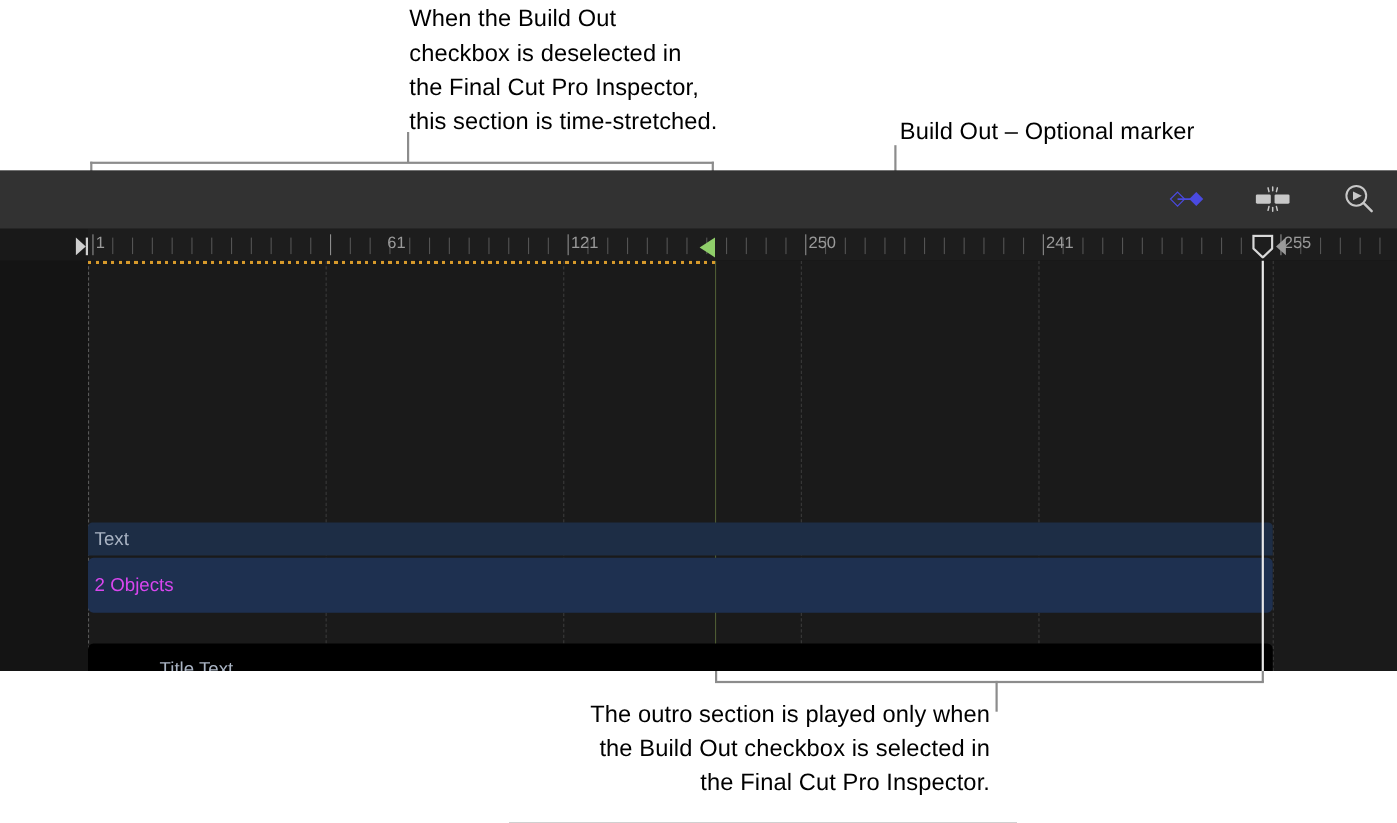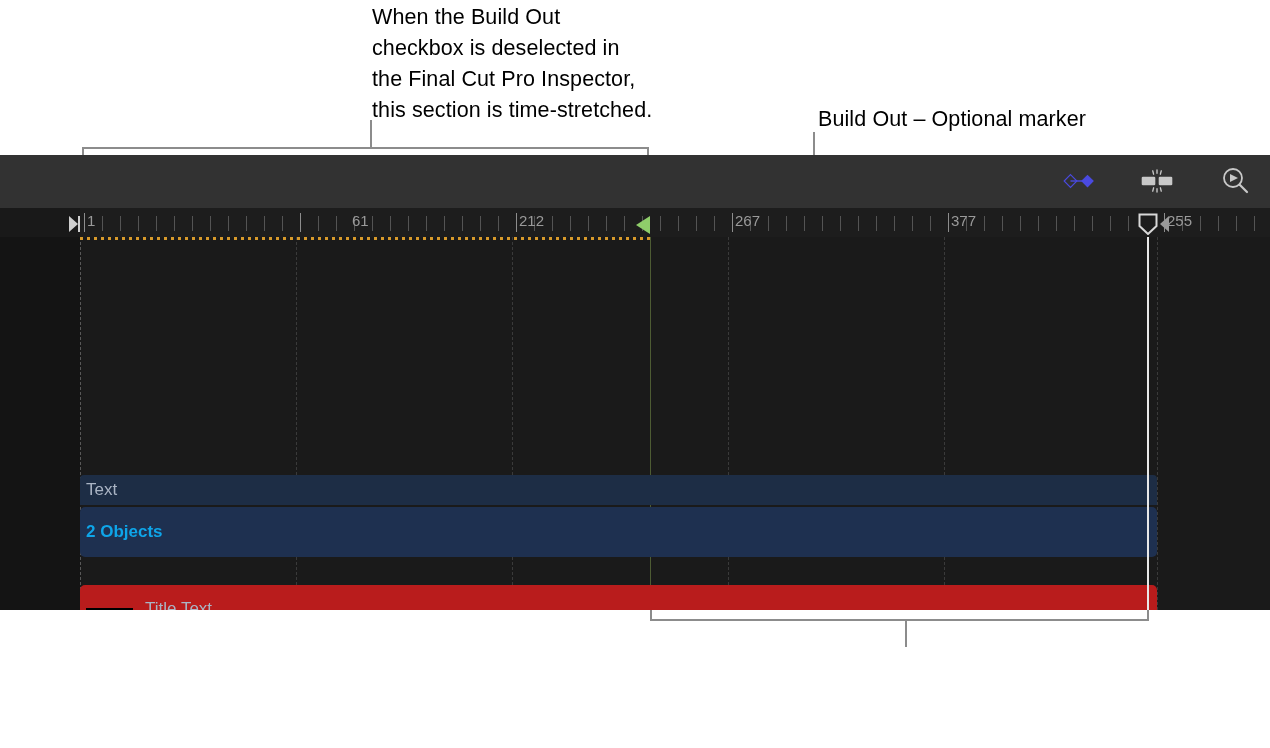--- a/index.html
+++ b/index.html
@@ -116,37 +116,40 @@
   }
   .bar-group-head{
     position:absolute;border-radius:4px 4px 0 0;
     background:#1d2d45;display:flex;align-items:center;
   }
   .bar-label{
     font-size:17px;color:#aab4c4;
     font-family:"Liberation Sans",sans-serif;
     white-space:nowrap;
   }
-  .bar-label.strong{color:#0ea5e9;font-weight:bold;}
+  .bar-label.strong{color:#d946ef;font-weight:normal;}
   .line-icon{
     width:47px;height:3px;background:#000;margin-left:6px;margin-right:12px;flex:none;
   }
 </style>
 </head>
 <body>
 
 <div class="canvas">
 
   <div class="anno" id="anno-top">When the Build Out
 checkbox is deselected in
 the Final Cut Pro Inspector,
 this section is time-stretched.</div>
 
   <div class="anno" id="anno-right">Build Out – Optional marker</div>
 
+  <div class="anno" id="anno-bottom">The outro section is played only when
+the Build Out checkbox is selected in
+the Final Cut Pro Inspector.</div>
 
   <div class="lead h" style="left:82px;top:147px;width:567px;"></div>
   <div class="lead v" style="left:82px;top:147px;height:10px;"></div>
   <div class="lead v" style="left:647px;top:147px;height:10px;"></div>
   <div class="lead v" style="left:370px;top:120px;height:28px;"></div>
 
   <div class="lead v" style="left:813px;top:132px;height:92px;"></div>
   <div class="lead h" style="left:657px;top:222px;width:158px;"></div>
 
   <div class="lead h" style="left:650px;top:619px;width:499px;"></div>
@@ -259,23 +262,23 @@
           <div class="tick major" style="left: 1164px;"></div>
           <div class="tick minor" style="left: 1182px;"></div>
           <div class="tick minor" style="left: 1200px;"></div>
           <div class="tick minor" style="left: 1218px;"></div>
           <div class="tick minor" style="left: 1236px;"></div>
           <div class="tick minor" style="left: 1254px;"></div>
         </div>
       <div id="ruler-nums">
           <div class="ruler-num" style="left: 87px;">1</div>
           <div class="ruler-num" style="left: 311px; margin-left: 41px;">61</div>
-          <div class="ruler-num" style="left: 519px;">212</div>
-          <div class="ruler-num" style="left: 735px;">267</div>
-          <div class="ruler-num" style="left: 951px;">377</div>
+          <div class="ruler-num" style="left: 519px;">121</div>
+          <div class="ruler-num" style="left: 735px;">250</div>
+          <div class="ruler-num" style="left: 951px;">241</div>
           <div class="ruler-num" style="left: 1167px;">255</div>
         </div>
 
       <div class="range-start"></div>
       <div class="range-start-bar"></div>
 
       <div class="marker-green" id="marker-green" style="left: 636px;"></div>
 
       <div class="playhead-head" id="playhead-head" style="left: 1138px;">
         <svg width="20" height="22" viewBox="0 0 20 22">
@@ -301,21 +304,21 @@
 
       <div class="line-green" id="line-green" style="left: 650px;"></div>
 
       <div id="layer-bars">
           <div class="bar-group-head" style="left: 80px; top: 238px; width: 1077px; height: 30px; background: rgb(29, 45, 69);">
             <span class="bar-label" style="margin-left: 6px;">Text</span>
           </div>
           <div class="bar" style="left: 80px; top: 270px; width: 1077px; height: 50px; background: rgb(30, 48, 80);">
             <span class="bar-label strong" style="margin-left: 6px;">2 Objects</span>
           </div>
-          <div class="bar" style="left: 80px; top: 348px; width: 1077px; height: 48px; background: #b91c1c;">
+          <div class="bar" style="left: 80px; top: 348px; width: 1077px; height: 48px; background: #000000;">
             <span class="line-icon"></span>
             <span class="bar-label">Title Text</span>
           </div>
         </div>
 
       <div class="line-playhead" id="line-playhead" style="left: 1147px;"></div>
     </div>
 
   </div>
 </div>

